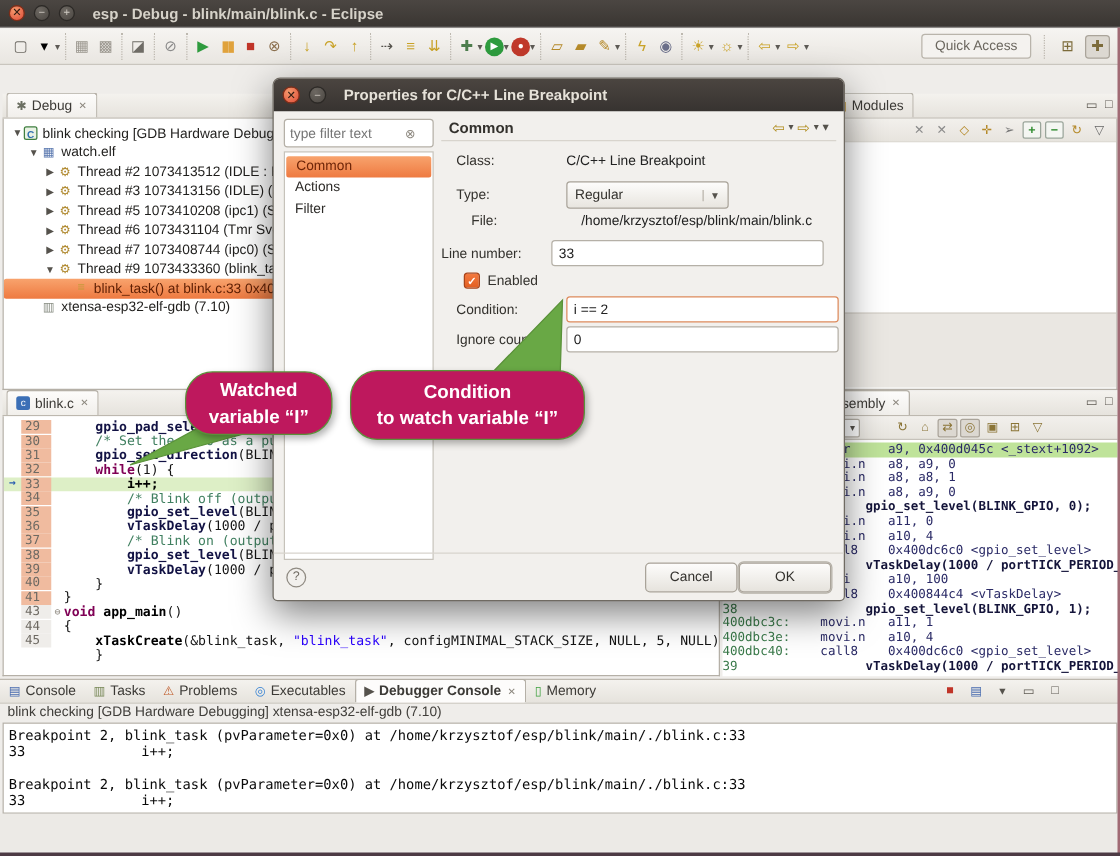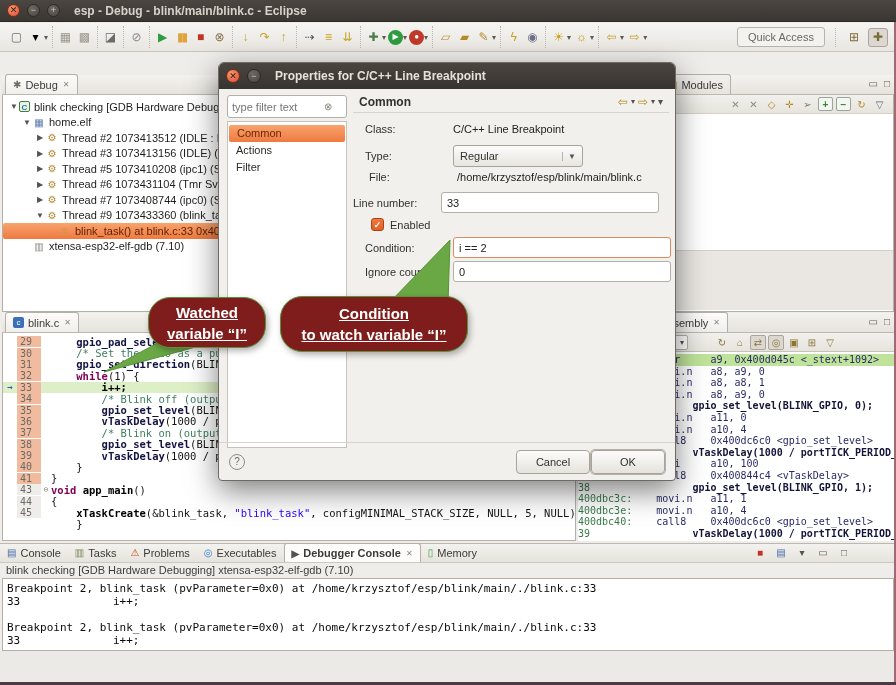--- a/index.html
+++ b/index.html
@@ -147,23 +147,23 @@
     display:inline-flex; align-items:center; justify-content:center; margin-right:6px; }
   .dlg-bottom { position:absolute; left:0; right:0; bottom:0; height:38px; border-top:1px solid #d8d4cd;
     display:flex; align-items:center; padding:0 10px; }
   .helpbtn { width:16px; height:16px; border:1px solid #8f8a82; border-radius:50%; color:#6f6a62;
     font-size:10px; display:inline-flex; align-items:center; justify-content:center; }
   .btn { height:24px; min-width:74px; border:1px solid #a9a399; border-radius:4px; font-size:11px; color:#33312d;
     background:linear-gradient(#fdfcfb,#e6e3dd); display:inline-flex; align-items:center; justify-content:center; }
   .btn.default { box-shadow:0 0 0 1px #b5b0a7; }
 
   
-  .callout { position:absolute; z-index:21; background:#7f1d1d; border:1px solid #5a9139; border-radius:22px;
+  .callout { position:absolute; z-index:21; background:#be185d; border:1px solid #5a9139; border-radius:22px;
     color:#fff; text-align:center; box-shadow:2px 3px 6px rgba(0,0,0,.3);
-    display:flex; flex-direction:column; justify-content:center; font-weight:bold; font-size:15px; line-height:21px;text-decoration:underline; }
+    display:flex; flex-direction:column; justify-content:center; font-weight:bold; font-size:15px; line-height:21px; }
   .tails { position:absolute; left:0; top:0; z-index:20; pointer-events:none; }
 
   .edge-right { position:absolute; right:0; top:22px; width:2px; bottom:0; background:#a06a74; z-index:15; }
   .edge-bottom { position:absolute; left:0; bottom:0; width:896px; height:3px; background:#4d3a44; z-index:15; }
 </style>
 </head>
 <body>
 
 <div class="window">
 
@@ -256,21 +256,21 @@
     <div class="panel-body">
       <div class="tree" id="debug-tree">
           <div class="trow" style="padding-left: 6px;">
             <span class="exp">▼</span>
             <span class="cbox" style="margin-right: 4px;">C</span>
             <span>blink checking [GDB Hardware Debugging]</span>
           </div>
           <div class="trow" style="padding-left: 19px;">
             <span class="exp">▼</span>
             <span class="nicon" style="color: rgb(91, 121, 176);">▦</span>
-            <span>home.elf</span>
+            <span>watch.elf</span>
           </div>
           <div class="trow" style="padding-left: 32px;">
             <span class="exp">▶</span>
             <span class="nicon" style="color: rgb(176, 137, 47);">⚙</span>
             <span>Thread #2 1073413512 (IDLE : Running)</span>
           </div>
           <div class="trow" style="padding-left: 32px;">
             <span class="exp">▶</span>
             <span class="nicon" style="color: rgb(176, 137, 47);">⚙</span>
             <span>Thread #3 1073413156 (IDLE) (Suspended)</span>
@@ -493,21 +493,21 @@
         <span class="flabel">Class:</span>
         <span class="fvalue">C/C++ Line Breakpoint</span>
       </div>
       <div class="frow" style="left:12px; top:54px;">
         <span class="flabel">Type:</span>
         <span class="fselect">
           <span>Regular</span>
           <span class="dd">▼</span>
         </span>
       </div>
-      <div class="frow" style="left:16px; top:80px;">
+      <div class="frow" style="left:24px; top:80px;">
         <span class="flabel">File:</span>
         <span class="fvalue">/home/krzysztof/esp/blink/main/blink.c</span>
       </div>
       <div class="frow" style="left:0; top:101px;">
         <span class="flabel">Line number:</span>
         <input class="finput" value="33" style="">
       </div>
       <div class="frow" style="left:18px; top:127px;">
         <span class="chk">✓</span>
         <span>Enabled</span>

